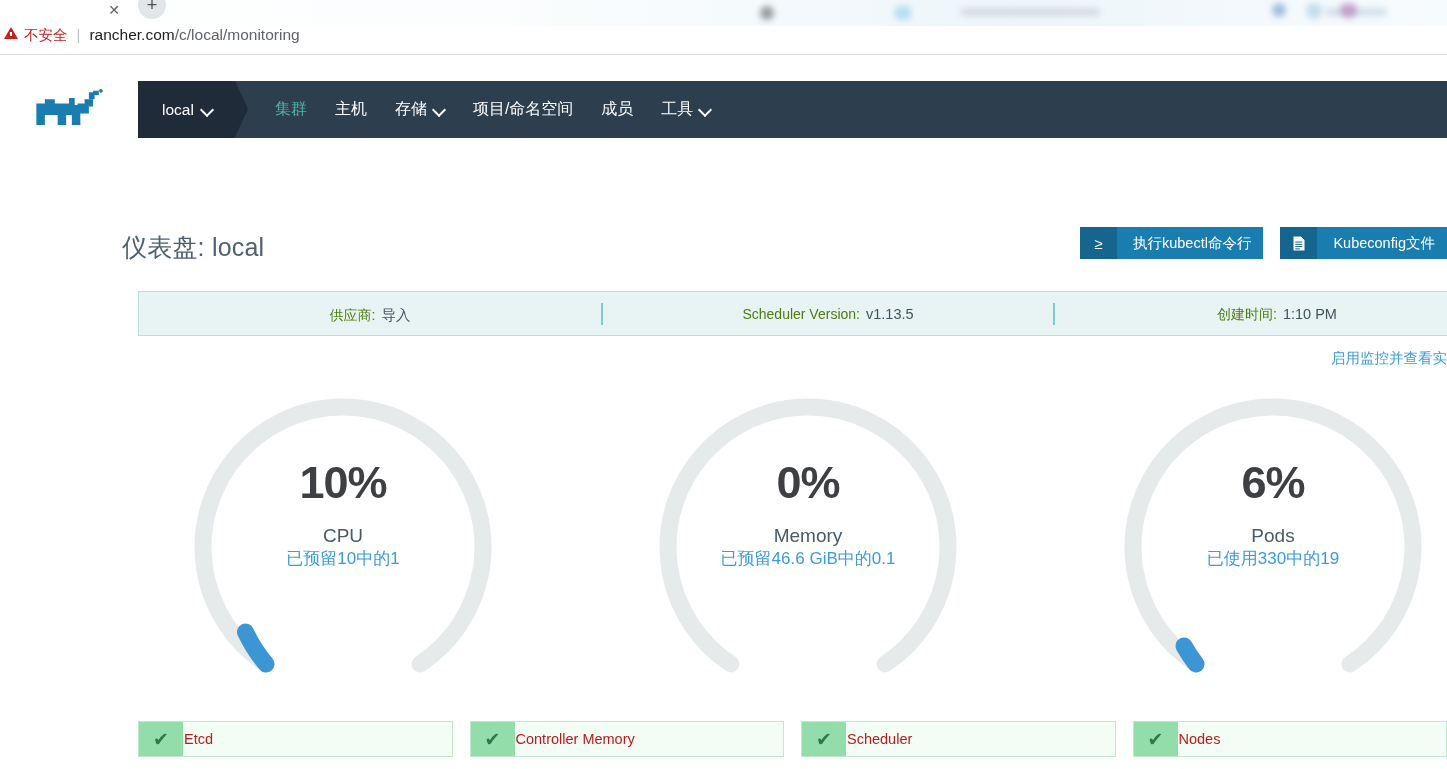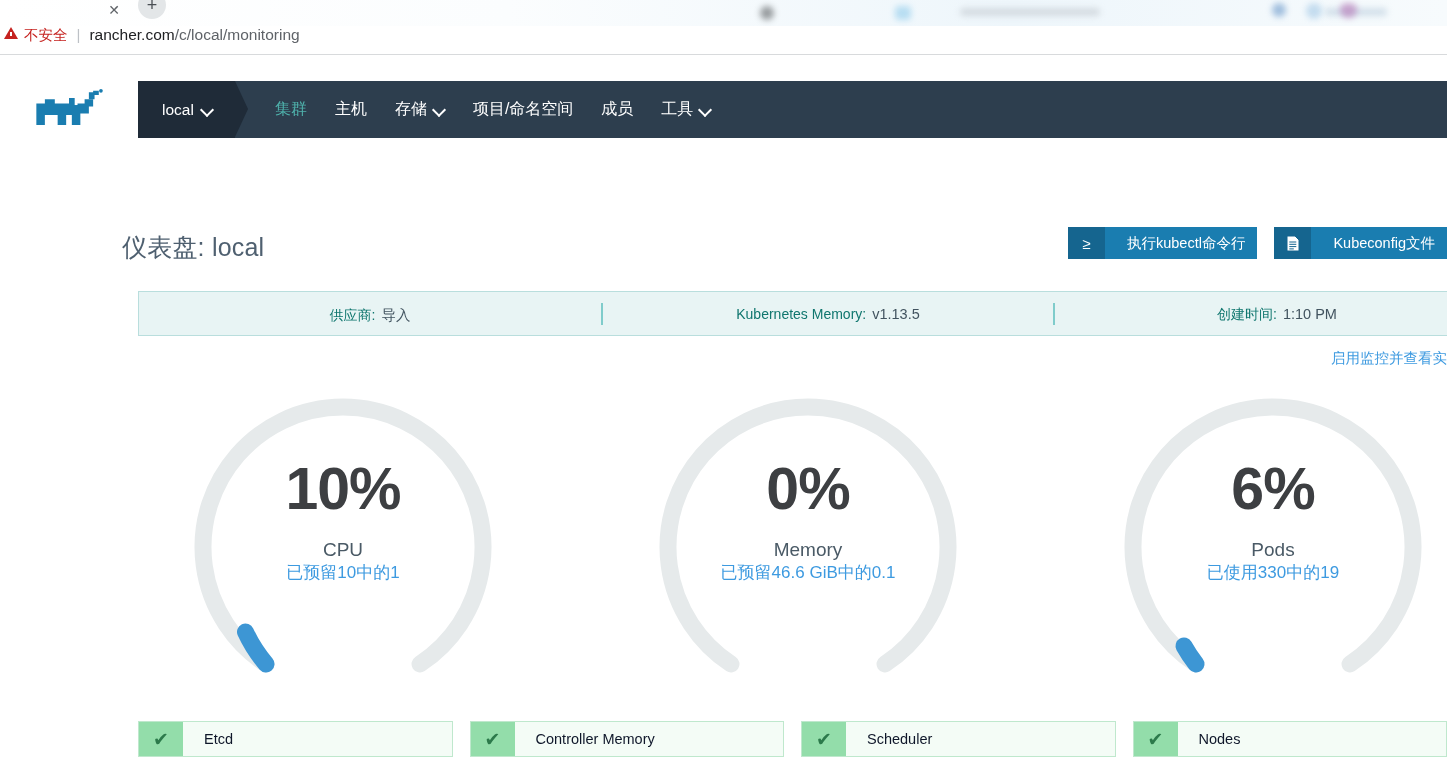--- a/index.html
+++ b/index.html
@@ -127,35 +127,35 @@
   .btn {
     display: flex; align-items: stretch; height: 32px;
     background: #1a7db0; color: #fff; font-size: 14.5px;
     overflow: hidden; white-space: nowrap;
   }
   .btn-ico {
     background: #15658f; width: 37px;
     display: flex; align-items: center; justify-content: center;
     font-size: 15px; color:#fff;
   }
-  .btn-lbl { display: flex; align-items: center; padding: 0 12px 0 22px; }
+  .btn-lbl { display: flex; align-items: center; padding: 0 12px 0 16px; }
 
   
   .infobar {
     position: absolute; left: 138px; top: 235px;
     width: 1360px; height: 45px;
     background: #e8f4f4; border: 1px solid #b9dedd;
     display: flex; align-items: center;
   }
   .info-cell {
     flex: 0 0 auto; display: flex; align-items: baseline; justify-content: center;
     gap: 6px; position: relative; height: 100%;
     padding-top: 14px;
   }
-  .info-lbl { color: #0f766e; font-size: 14px; }
+  .info-lbl { color: #4d7c0f; font-size: 14px; }
   .info-val { color: #41535f; font-size: 14.5px; }
   .info-div {
     width: 2px; height: 22px; background: #7fcccb; flex: 0 0 auto;
   }
 
   .monitor-link {
     position: absolute; right: 0px; top: 293px;
     color: #3d9ae0; font-size: 14.5px; white-space: nowrap;
   }
 
@@ -164,21 +164,21 @@
   .gauge {
     position: absolute; top: 0; width: 370px; height: 330px;
   }
   .gauge svg { position: absolute; left: 0; top: 0; }
   .gauge-center {
     position: absolute; left: 0; top: 0; width: 370px; height: 330px;
     display: flex; flex-direction: column; align-items: center;
     justify-content: flex-start; padding-top: 82px;
   }
   .g-pct {
-    font-size: 59px; font-weight: bold; color: #3d3f42; letter-spacing: -1px;
+    font-size: 45px; font-weight: bold; color: #3d3f42; letter-spacing: -1px;
     line-height: 1;
   }
   .g-name { font-size: 19px; color: #4a5a66; margin-top: 20px; }
   .g-sub { font-size: 17px; color: #3d9ae0; margin-top: 0; white-space: nowrap; }
 
   
   .statusrow {
     position: absolute; left: 138px; top: 665px;
     width: 1309px; height: 40px;
     display: flex; gap: 17px;
@@ -186,22 +186,22 @@
   .status-card {
     flex: 1 1 0; height: 36px; display: flex; align-items: stretch;
     border: 1px solid #bfe8cd; background: #f4fcf6;
   }
   .status-ico {
     width: 44px; background: #93ddaa; color: #2c7a4b;
     display: flex; align-items: center; justify-content: center;
     font-size: 19px; font-weight: bold;
   }
   .status-lbl {
-    display: flex; align-items: center; padding-left: 21px;
-    color: #0f172a; font-size: 14.5px;
+    display: flex; align-items: center; padding-left: 1px;
+    color: #b91c1c; font-size: 14.5px;
   }
 </style>
 </head>
 <body>
 
 <div class="browser-tabstrip">
   <div class="blurline" style="left:760px; top:6px; width:14px; height:14px; background:#3c4043; border-radius:50%;"></div>
   <div class="blurline" style="left:895px; top:6px; width:16px; height:14px; background:#7fc4e8; border-radius:4px;"></div>
   <div class="blurline" style="left:960px; top:8px; width:140px; background:#b9c0c7;"></div>
   <div class="blurline" style="left:1325px; top:8px; width:62px; background:#b0c6d8;"></div>
@@ -284,21 +284,21 @@
     </div>
   </div>
 
   <div class="infobar">
     <div class="info-cell" style="width:462px;">
       <span class="info-lbl">供应商:</span>
       <span class="info-val">导入</span>
     </div>
     <div class="info-div"></div>
     <div class="info-cell" style="width:450px;">
-      <span class="info-lbl">Kubernetes Memory:</span>
+      <span class="info-lbl">Scheduler Version:</span>
       <span class="info-val">v1.13.5</span>
     </div>
     <div class="info-div"></div>
     <div class="info-cell" style="width:444px;">
       <span class="info-lbl">创建时间:</span>
       <span class="info-val">1:10 PM</span>
     </div>
   </div>
 
   <a class="monitor-link">启用监控并查看实</a>

